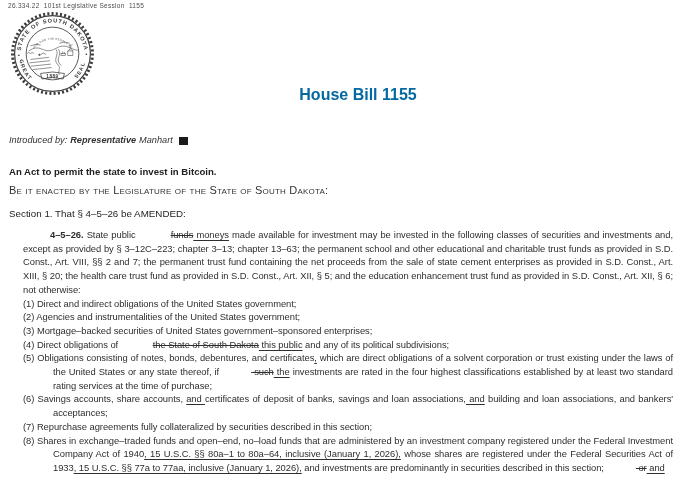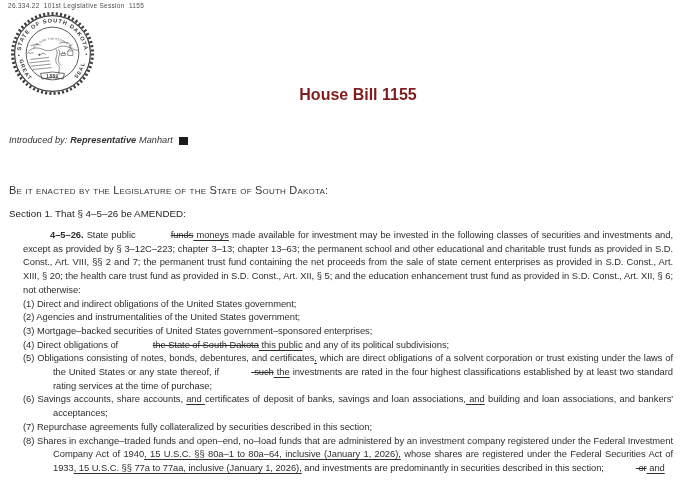--- a/index.html
+++ b/index.html
@@ -17,21 +17,21 @@
     font-size:6.5px;letter-spacing:.3px;color:#4d4d4d;white-space:pre;
   }
   .seal{left:10px;top:11px;width:85px;height:85px;}
   .seal text{font-family:"Liberation Sans", sans-serif;fill:#3a3a3a;}
   .seal .ring-t{font-size:6.6px;font-weight:700;letter-spacing:1.1px;}
   .seal .ring-b{font-size:6.2px;font-weight:700;letter-spacing:1.4px;}
   .seal .motto-t{font-size:3.2px;letter-spacing:.4px;}
   .seal .year-t{font-size:5.4px;font-weight:700;letter-spacing:.6px;}
   .title-block{left:0;right:0;top:85px;text-align:center;}
   .title1{font-size:13px;color:#232323;}
-  .title2{font-size:16px;font-weight:700;color:#7f1d1d;margin-top:1px;padding-left:20px;}
+  .title2{font-size:16px;font-weight:700;color:#0369a1;margin-top:1px;padding-left:20px;}
   .introduced{left:9px;top:135px;font-size:9.2px;font-style:italic;color:#333;}
   .introduced .lbl{margin-right:3px;}
   .introduced .bi{font-weight:700;margin-right:3px;}
   .ink-mark{display:inline-block;width:9px;height:8px;background:#1b1b1b;margin-left:6px;vertical-align:middle;}
   .act-title{left:9px;top:166px;font-size:9.6px;font-weight:700;color:#222;}
   .enacting{left:9px;top:184px;font-size:11px;font-variant:small-caps;color:#333;letter-spacing:.2px;}
   .section-heading{left:9px;top:208px;font-size:9.8px;color:#242424;}
   .bill-body{
     left:23px;top:228px;width:650px;
     font-size:9.4px;line-height:13.7px;
@@ -91,20 +91,21 @@
   </svg>
 
   <div class="abs title-block">
     <div class="title2">House Bill 1155</div>
   </div>
 
   <div class="abs introduced">
     <span class="lbl">Introduced by:</span><span class="bi">Representative</span><span>Manhart</span><span class="ink-mark"></span>
   </div>
 
+  <div class="abs act-title">An Act to permit the state to invest in Bitcoin.</div>
 
   <div class="abs enacting">Be it enacted by the Legislature of the State of South Dakota:</div>
 
   <div class="abs section-heading">Section 1. That § 4–5–26 be AMENDED:</div>
 
   <div class="abs bill-body">
       <div class="para"><span class="st-b">4–5–26.</span><span> State public </span><span class="st-s">funds</span><span class="st-u"> moneys</span><span> made available for investment may be invested in the following classes of securities and investments and, except as provided by § 3–12C–223; chapter 3–13; chapter 13–63; the permanent school and other educational and charitable trust funds as provided in S.D. Const., Art. VIII, §§ 2 and 7; the permanent trust fund containing the net proceeds from the sale of state cement enterprises as provided in S.D. Const., Art. XIII, § 20; the health care trust fund as provided in S.D. Const., Art. XII, § 5; and the education enhancement trust fund as provided in S.D. Const., Art. XII, § 6; not otherwise:</span></div>
       <div class="item"><span>(1) </span><span>Direct and indirect obligations of the United States government;</span></div>
       <div class="item"><span>(2) </span><span>Agencies and instrumentalities of the United States government;</span></div>
       <div class="item"><span>(3) </span><span>Mortgage–backed securities of United States government–sponsored enterprises;</span></div>

